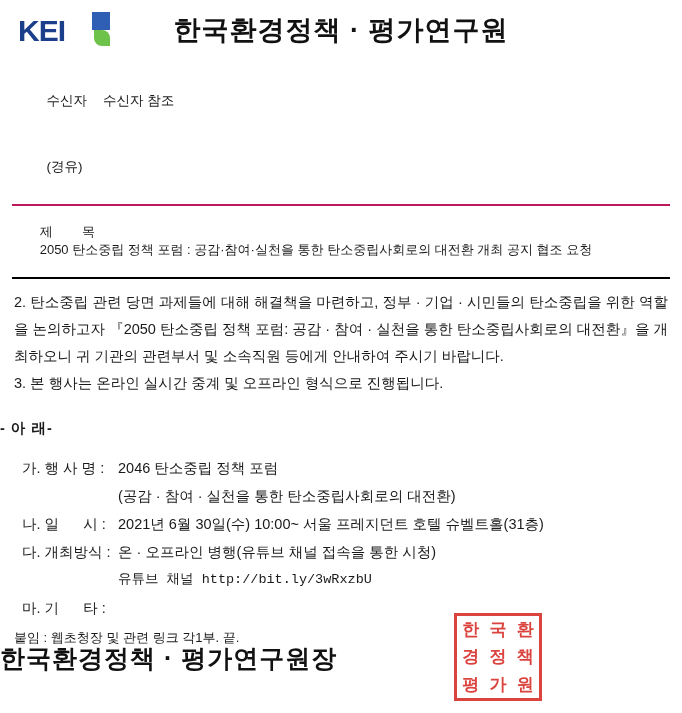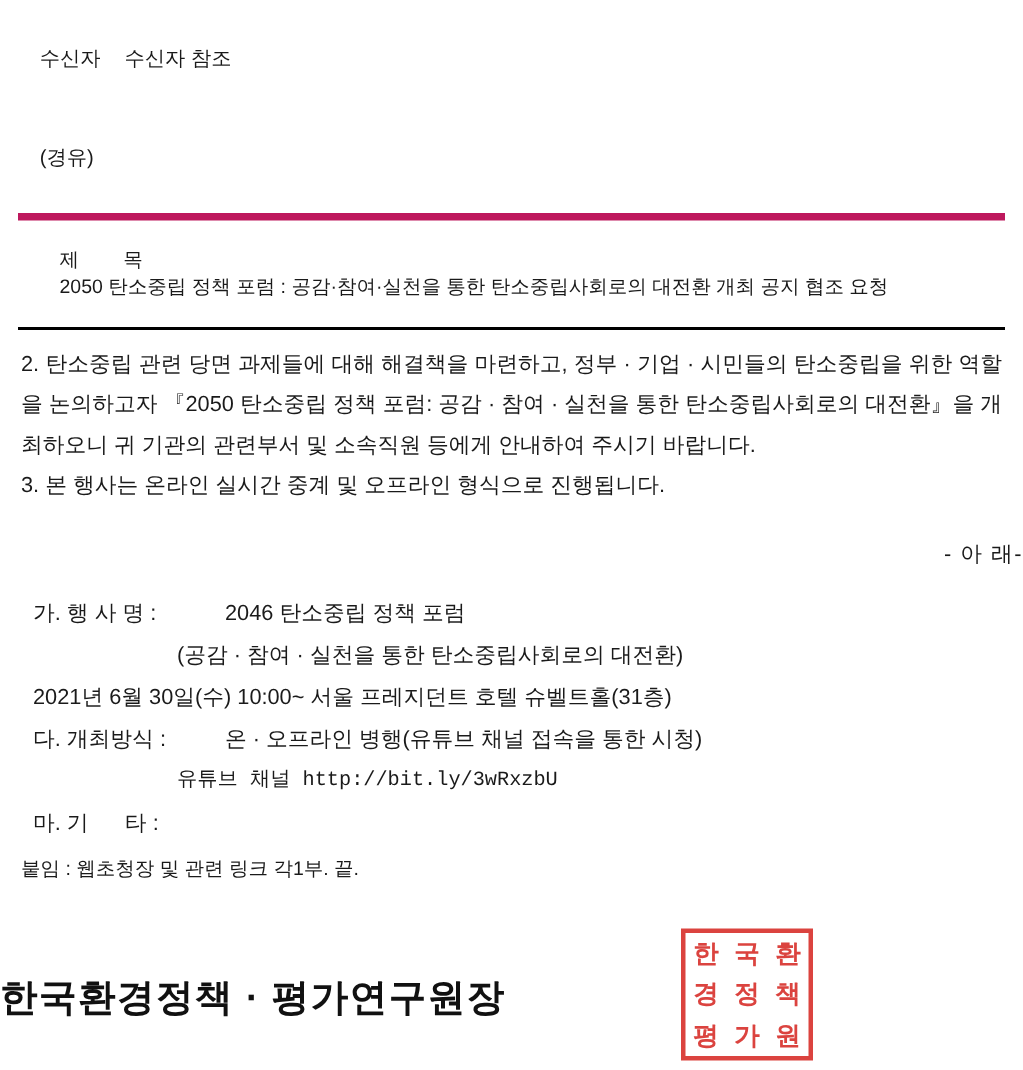--- a/index.html
+++ b/index.html
@@ -70,37 +70,37 @@
     text-align: center;
     font-size: 27px;
     font-weight: bold;
     letter-spacing: 1px;
     color: #111111;
   }
 
   
   .meta {
     margin-top: 6px;
-    padding-left: 4px;
+    padding-left: 24px;
     font-size: 13.5px;
     line-height: 22px;
     color: #1a1a1a;
   }
   .meta-row {
     white-space: pre;
   }
   .meta-sep {
     display: inline-block;
     width: 16px;
   }
 
   
   .subject-wrap {
     margin: 4px 12px 0 12px;
-    border-top: 5px solid #be185d;
+    border-top: 2px solid #be185d;
     border-bottom: 2px solid #000;
     padding: 2px 0 3px 6px;
   }
   .subject {
     font-size: 13px;
     white-space: pre;
   }
   .subject .label {
     letter-spacing: 3px;
   }
@@ -113,36 +113,36 @@
     text-align: justify;
   }
   .para {
     margin-bottom: 0px;
   }
   .para.indent {
     text-indent: 0;
   }
 
   .arae {
-    text-align: right;
+    text-align: left;
     font-size: 14.5px;
     margin: 22px 0 16px 0;
     letter-spacing: 1px;
+    font-weight: bold;
   }
 
   
   .items {
     margin: 0 14px 0 22px;
     font-size: 14.5px;
     line-height: 28px;
   }
   .item {
     display: flex;
     align-items: center;
-    gap: 32px;
   }
   .item-key {
     flex: 0 0 96px;
     white-space: pre;
   }
   .item-val {
     flex: 1 1 auto;
   }
   .item-sub {
     margin-left: 96px;
@@ -193,20 +193,28 @@
   }
   .seal span {
     display: block;
   }
 </style>
 </head>
 <body>
 
 <div class="page">
 
+  <div class="header">
+    <div class="logo">
+      <div class="logo-text">KEI</div>
+      <div class="logo-sq"></div>
+      <div class="logo-leaf"></div>
+    </div>
+    <div class="org-title">한국환경정책 · 평가연구원</div>
+  </div>
 
   <div class="meta">
     <div class="meta-row">
       <span>수신자</span><span class="meta-sep"></span><span>수신자 참조</span>
     </div>
     <div class="meta-row">
       <span>(경유)</span>
     </div>
   </div>
 
@@ -226,20 +234,21 @@
 
   <div class="items">
 
     <div class="item">
       <div class="item-key">가. 행 사 명 :</div>
       <div class="item-val">2046 탄소중립 정책 포럼</div>
     </div>
     <div class="item-sub">(공감 · 참여 · 실천을 통한 탄소중립사회로의 대전환)</div>
 
     <div class="item">
+      <div class="item-key">나. 일      시 :</div>
       <div class="item-val">2021년 6월 30일(수) 10:00~ 서울 프레지던트 호텔 슈벨트홀(31층)</div>
     </div>
 
     <div class="item">
       <div class="item-key">다. 개최방식 :</div>
       <div class="item-val">온 · 오프라인 병행(유튜브 채널 접속을 통한 시청)</div>
     </div>
 
     <div class="item-sub mono">유튜브 채널 http://bit.ly/3wRxzbU</div>
 

